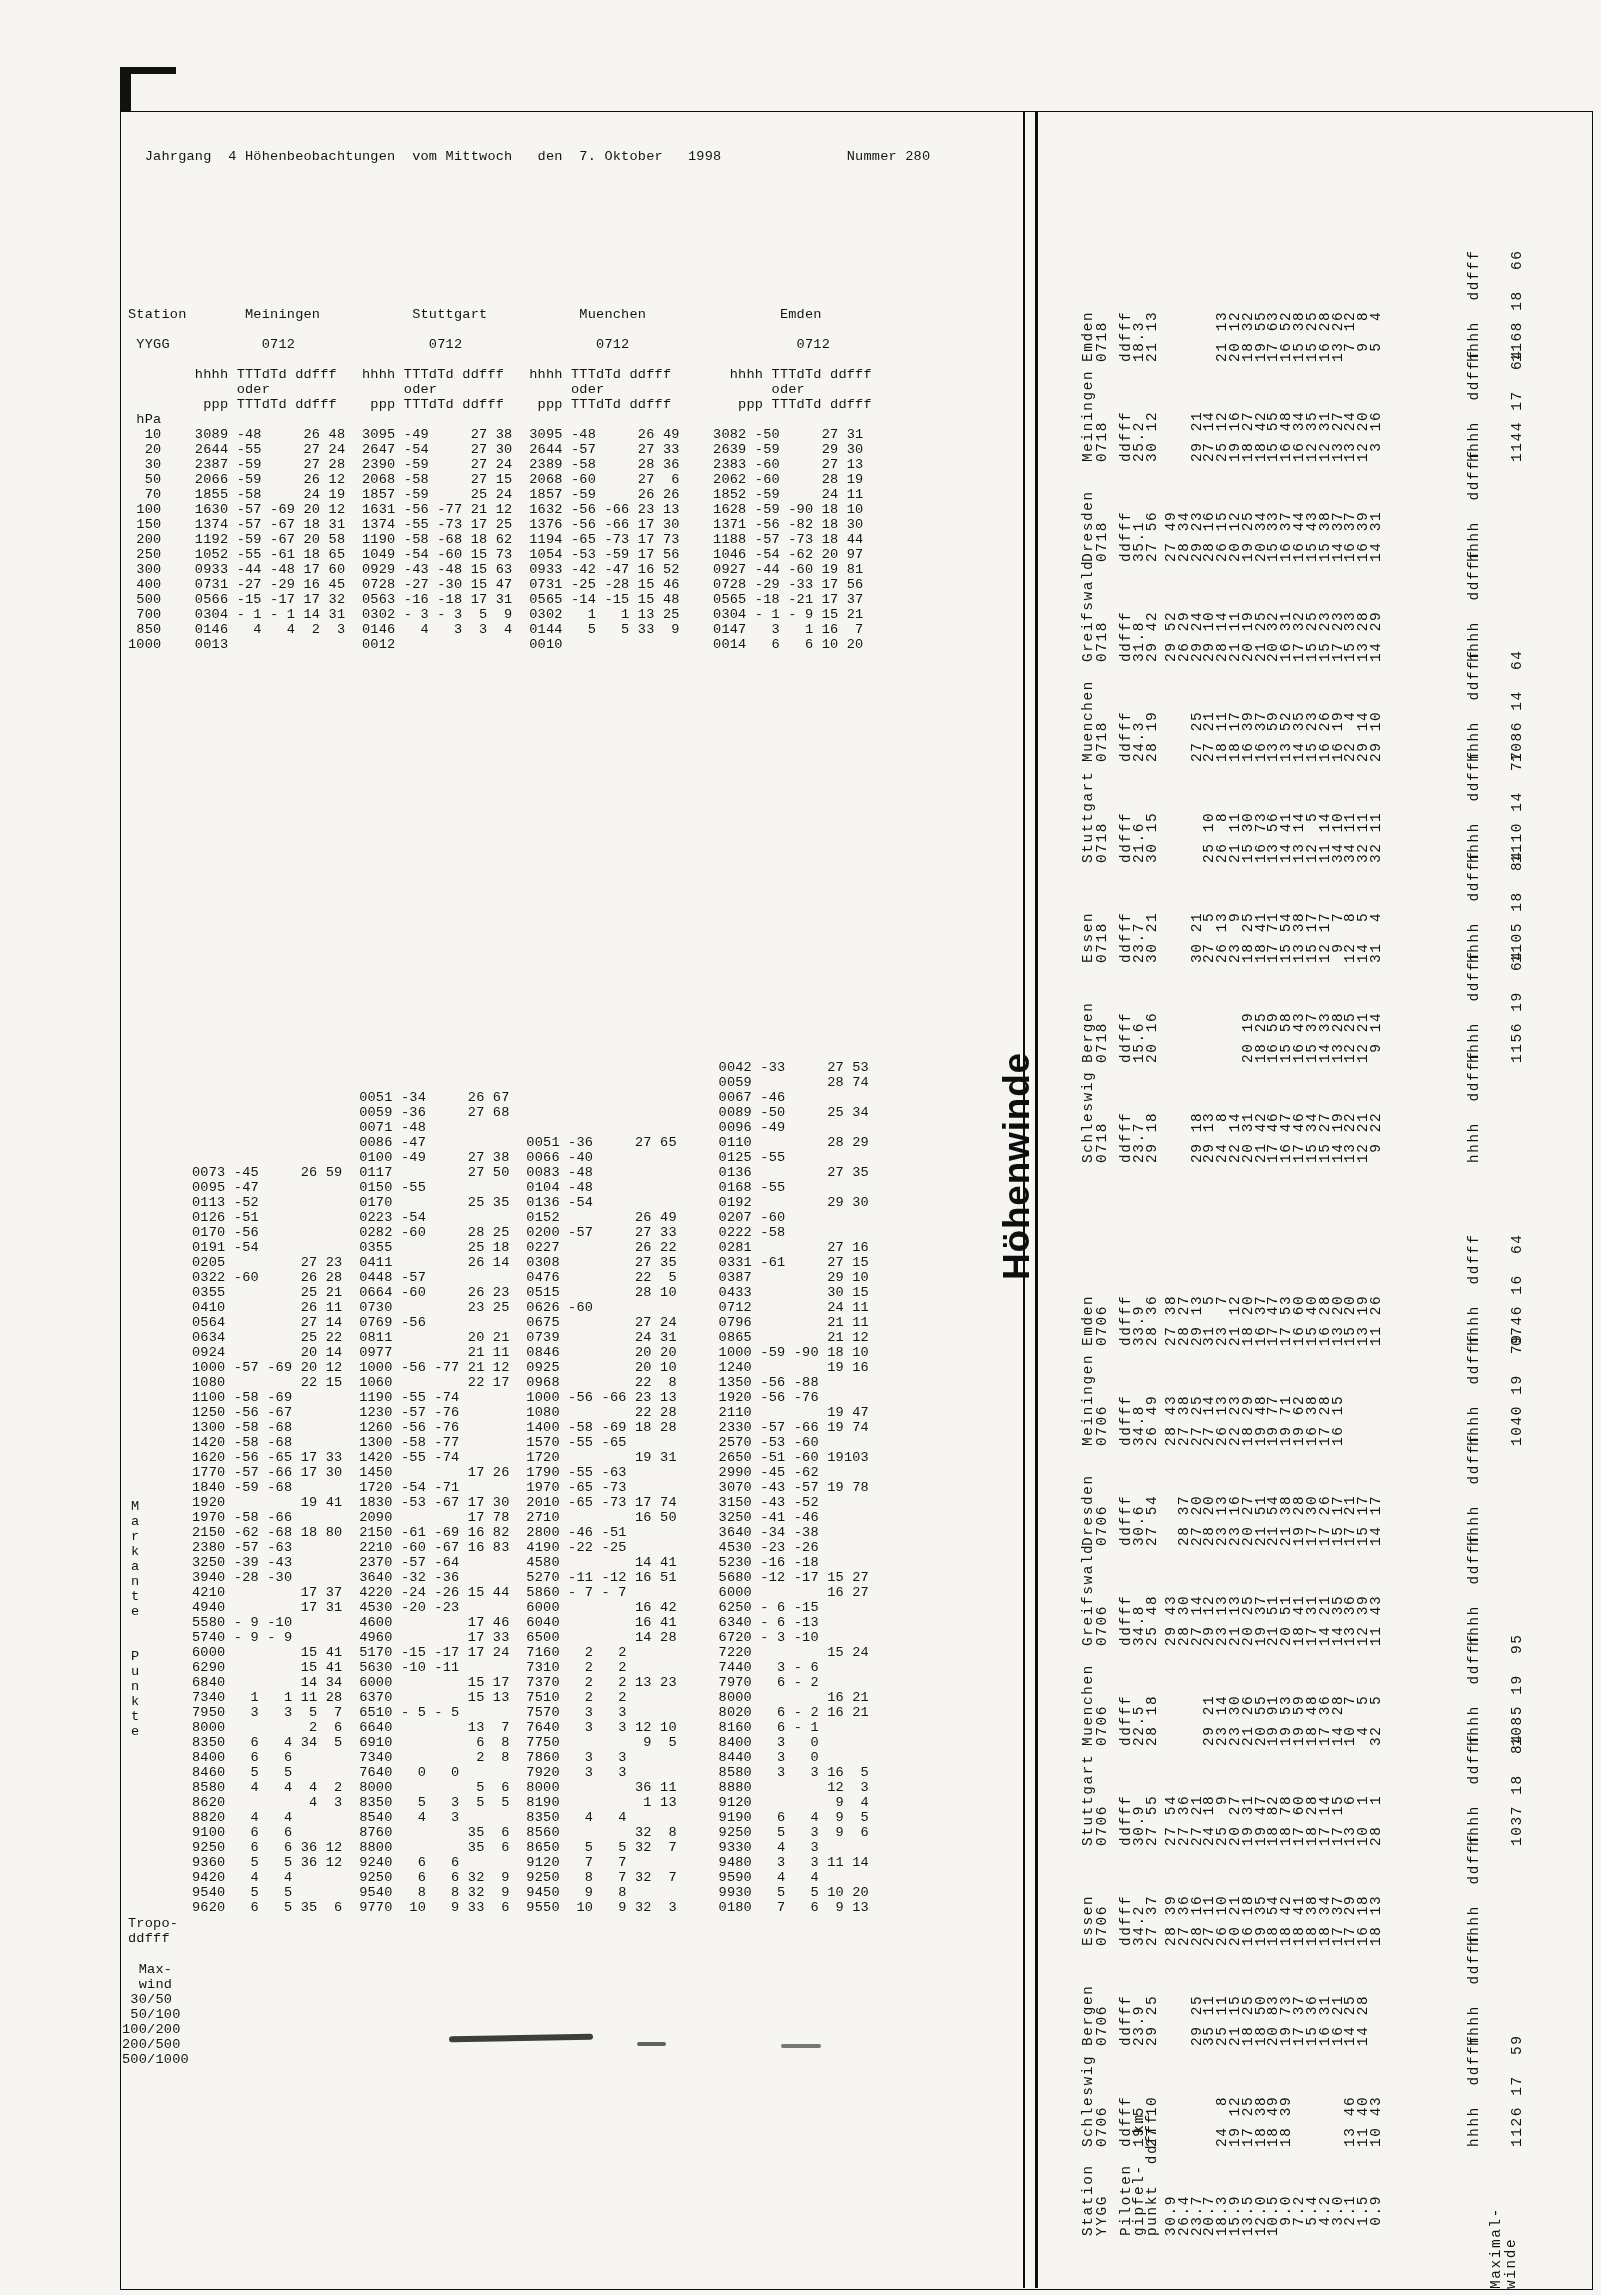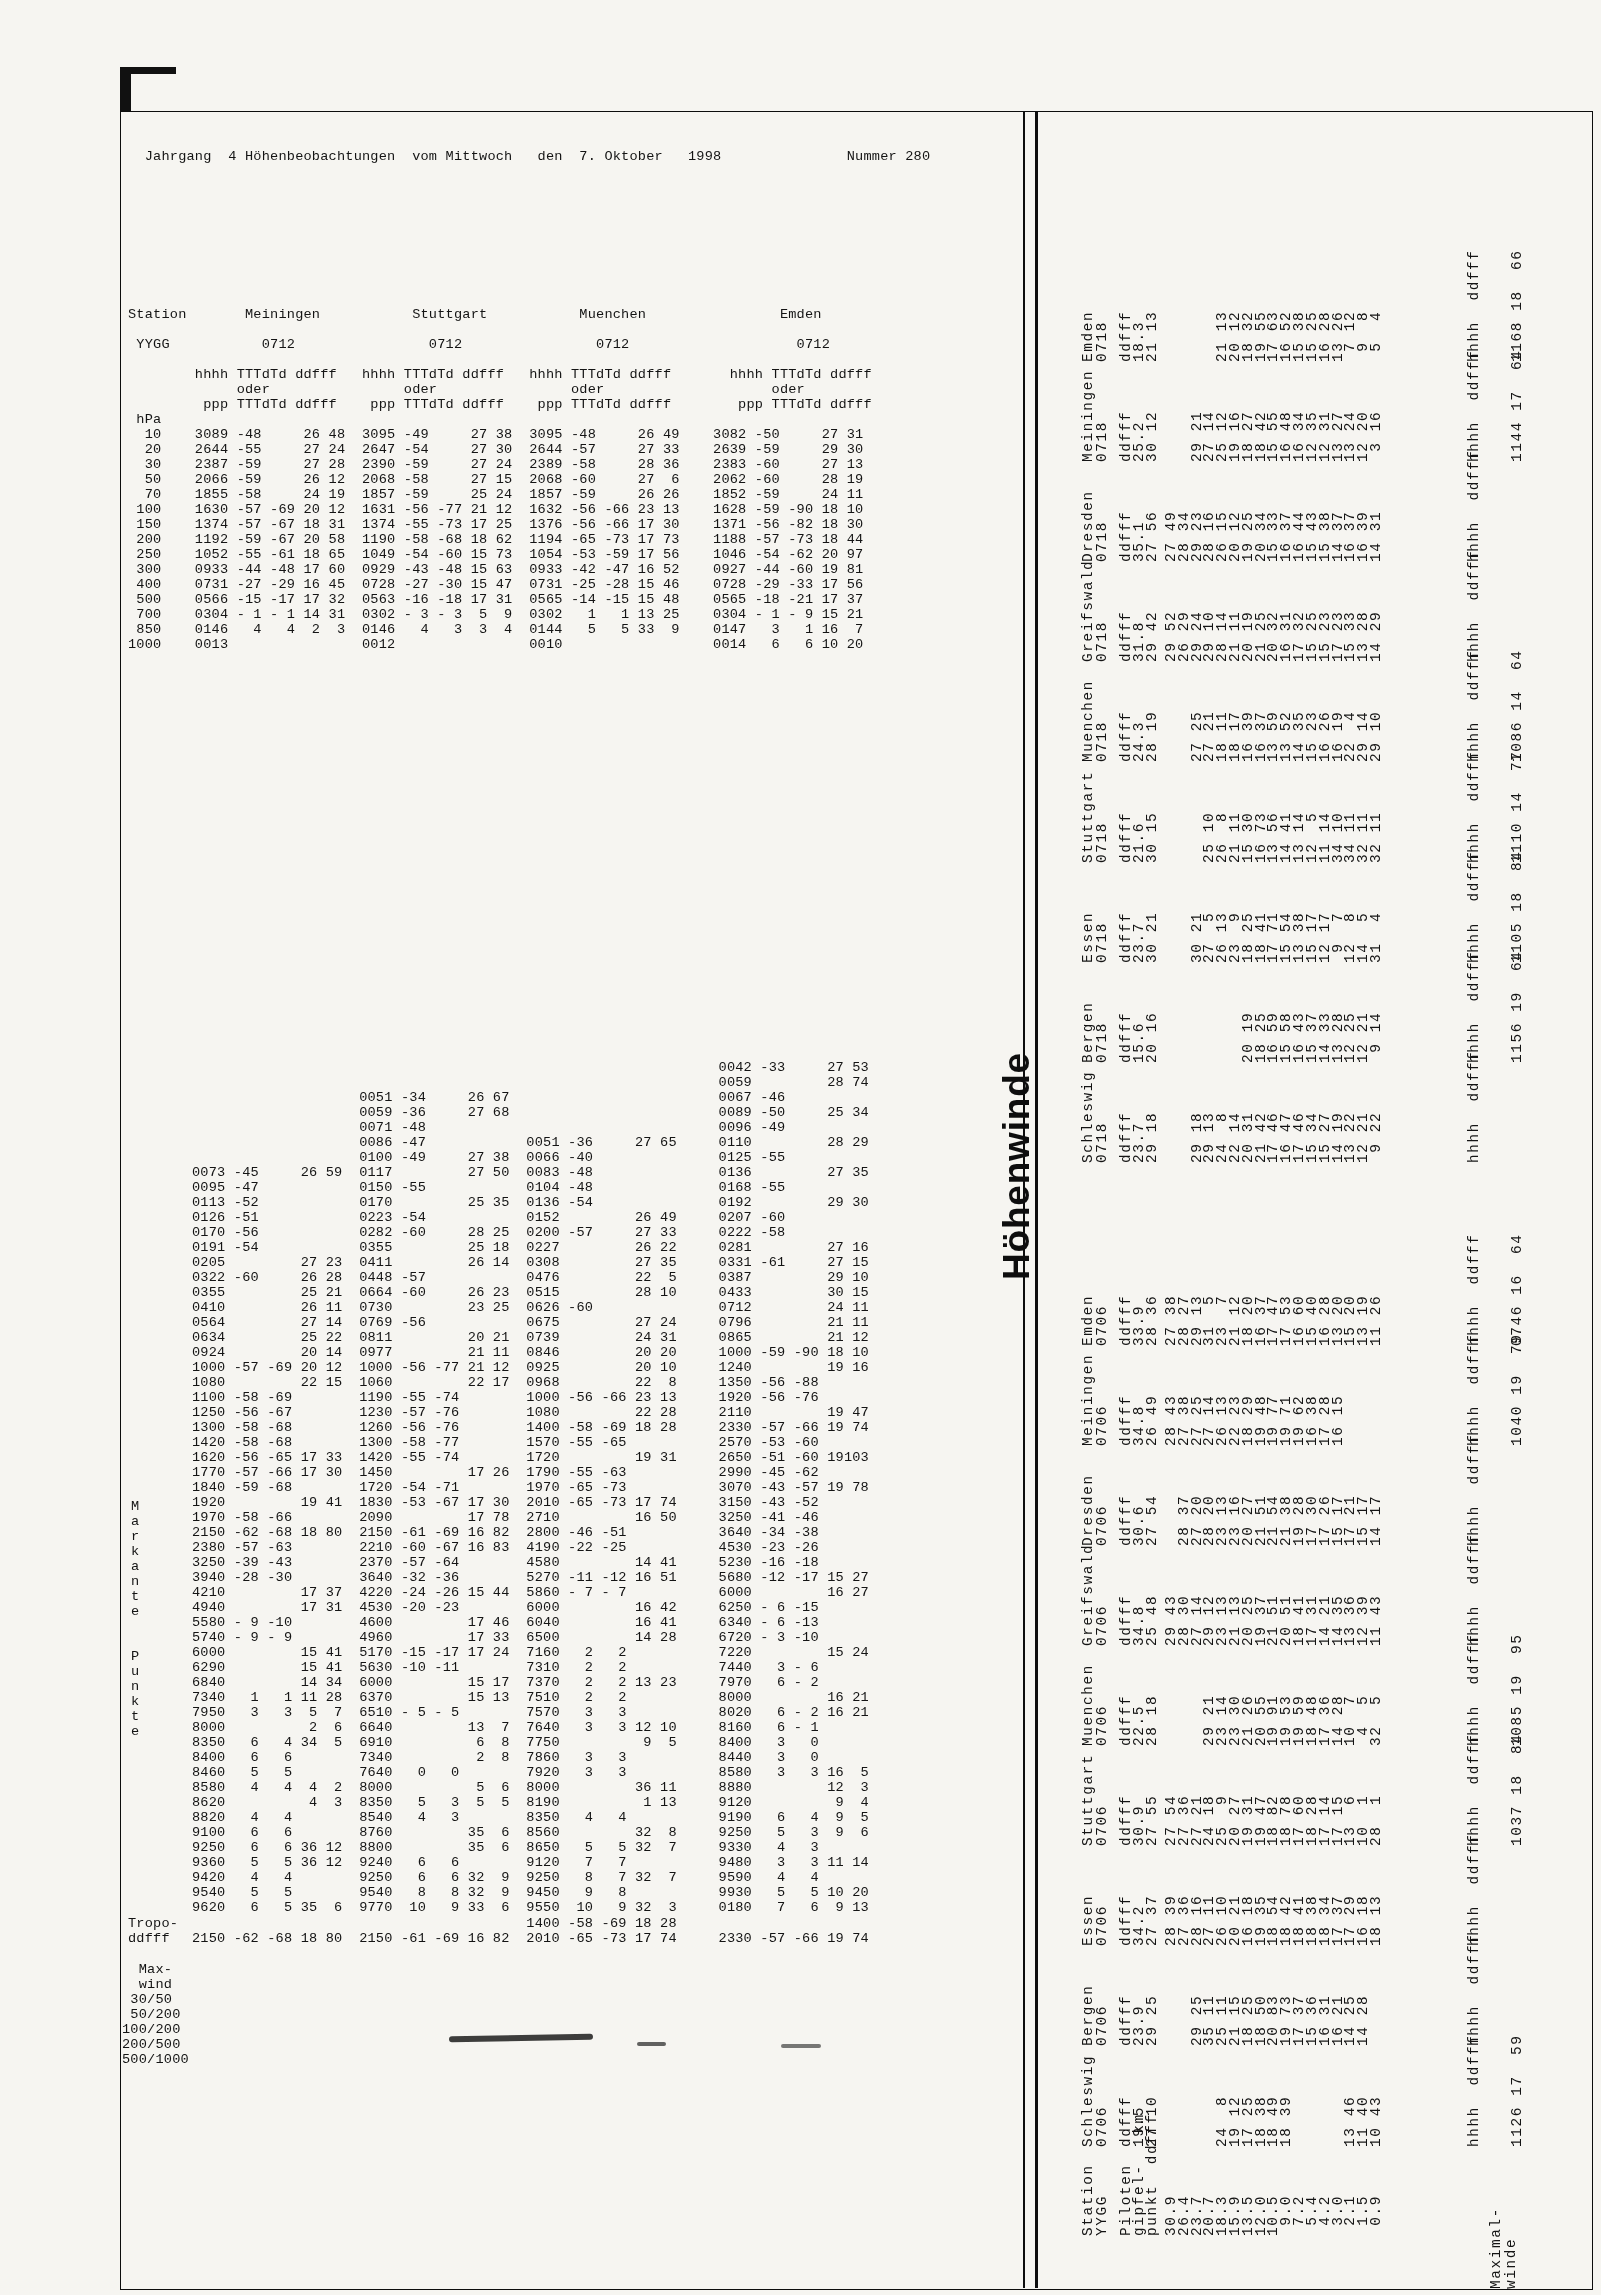--- a/index.html
+++ b/index.html
@@ -135,27 +135,25 @@
 8820   4   4        8540   4   3        8350   4   4           9190   6   4  9  5
 9100   6   6        8760         35  6  8560         32  8     9250   5   3  9  6
 9250   6   6 36 12  8800         35  6  8650   5   5 32  7     9330   4   3
 9360   5   5 36 12  9240   6   6        9120   7   7           9480   3   3 11 14
 9420   4   4        9250   6   6 32  9  9250   8   7 32  7     9590   4   4
 9540   5   5        9540   8   8 32  9  9450   9   8           9930   5   5 10 20
 9620   6   5 35  6  9770  10   9 33  6  9550  10   9 32  3     0180   7   6  9 13</pre>
 
   <pre style="left:128px;top:1916px;">Tropo-
 ddfff</pre>
-  <pre style="left:192px;top:1916px;">                                        1400 -58 -69 18 28
-2150 -62 -68 18 80  2150 -61 -69 16 82  2010 -65 -73 17 74     2330 -57 -66 19 74</pre>
 
   <pre style="left:122px;top:1962px;">  Max-
   wind
  30/50
- 50/200
+ 50/100
 100/200
 200/500
 500/1000</pre>
 
   <div id="hw-panel">
     <div class="hw-title" style="left:996px;top:1280px;">Höhenwinde</div>
   <span class="vt" style="left: 1080px; top: 362px;">Emden</span>
       <span class="vt" style="left: 1094px; top: 362px;">0718</span>
       <span class="vt" style="left: 1118px; top: 362px;">ddfff</span>
       <span class="vt" style="left: 1131px; top: 362px;">18.3</span>

